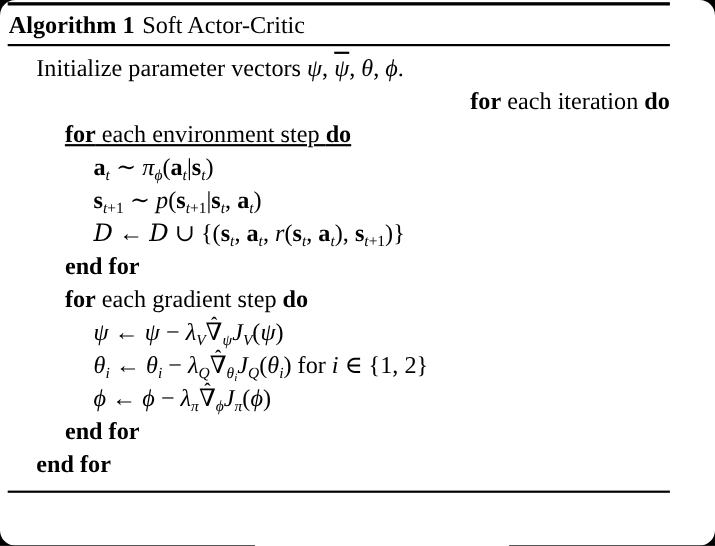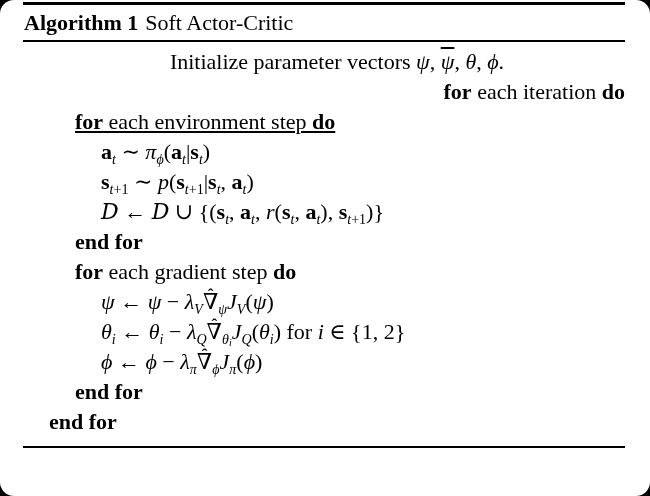--- a/index.html
+++ b/index.html
@@ -20,21 +20,20 @@
     background: #ffffff;
     border-radius: 14px;
     overflow: hidden;
     color: #000000;
   }
   .algo {
     position: absolute;
     left: 7px;
     top: 0;
     width: 602px;
-    margin-left: 16px;
   }
   .rule {
     background: #000000;
     width: 100%;
   }
   .rule-top    { height: 3px; margin-top: 2px; }
   .rule-mid    { height: 2px; }
   .rule-bottom { height: 2px; margin-top: 9px; }
   .algo-header {
     height: 35px;
@@ -73,21 +72,21 @@
 
 <div class="stage">
   <div class="card">
     <div class="algo">
       <div class="rule rule-top"></div>
       <div class="algo-header">
         <span class="kw">Algorithm 1</span><span class="title">Soft Actor-Critic</span>
       </div>
       <div class="rule rule-mid"></div>
       <div class="algo-body">
-          <div class="algo-line" style="padding-left: 26px; text-align: center;"><span class="tok">Initialize parameter vectors </span><span class="tok it">ψ</span><span class="tok">, </span><span class="tok it bar">ψ</span><span class="tok">, </span><span class="tok it">θ</span><span class="tok">, </span><span class="tok it">ϕ</span><span class="tok">.</span></div>
+          <div class="algo-line" style="padding-left: 26px;"><span class="tok">Initialize parameter vectors </span><span class="tok it">ψ</span><span class="tok">, </span><span class="tok it bar">ψ</span><span class="tok">, </span><span class="tok it">θ</span><span class="tok">, </span><span class="tok it">ϕ</span><span class="tok">.</span></div>
           <div class="algo-line" style="padding-left: 26px; text-align: right;"><span class="tok kw">for</span><span class="tok"> each iteration </span><span class="tok kw">do</span></div>
           <div class="algo-line" style="padding-left: 52px; text-decoration: underline;"><span class="tok kw">for</span><span class="tok"> each environment step </span><span class="tok kw">do</span></div>
           <div class="algo-line" style="padding-left: 78px;"><span class="tok bf">a</span><span class="tok sub it">t</span><span class="tok"> ∼ </span><span class="tok it">π</span><span class="tok sub it">ϕ</span><span class="tok">(</span><span class="tok bf">a</span><span class="tok sub it">t</span><span class="tok">|</span><span class="tok bf">s</span><span class="tok sub it">t</span><span class="tok">)</span></div>
           <div class="algo-line" style="padding-left: 78px;"><span class="tok bf">s</span><span class="tok sub it">t</span><span class="tok sub">+1</span><span class="tok"> ∼ </span><span class="tok it">p</span><span class="tok">(</span><span class="tok bf">s</span><span class="tok sub it">t</span><span class="tok sub">+1</span><span class="tok">|</span><span class="tok bf">s</span><span class="tok sub it">t</span><span class="tok">, </span><span class="tok bf">a</span><span class="tok sub it">t</span><span class="tok">)</span></div>
           <div class="algo-line" style="padding-left: 78px;"><span class="tok cal">D</span><span class="tok"> ← </span><span class="tok cal">D</span><span class="tok"> ∪ {(</span><span class="tok bf">s</span><span class="tok sub it">t</span><span class="tok">, </span><span class="tok bf">a</span><span class="tok sub it">t</span><span class="tok">, </span><span class="tok it">r</span><span class="tok">(</span><span class="tok bf">s</span><span class="tok sub it">t</span><span class="tok">, </span><span class="tok bf">a</span><span class="tok sub it">t</span><span class="tok">), </span><span class="tok bf">s</span><span class="tok sub it">t</span><span class="tok sub">+1</span><span class="tok">)}</span></div>
           <div class="algo-line" style="padding-left: 52px;"><span class="tok kw">end for</span></div>
           <div class="algo-line" style="padding-left: 52px;"><span class="tok kw">for</span><span class="tok"> each gradient step </span><span class="tok kw">do</span></div>
           <div class="algo-line" style="padding-left: 78px;"><span class="tok it">ψ</span><span class="tok"> ← </span><span class="tok it">ψ</span><span class="tok"> − </span><span class="tok it">λ</span><span class="tok sub it">V</span><span class="tok hat">∇<span class="hat-mark">ˆ</span></span><span class="tok sub it">ψ</span><span class="tok it">J</span><span class="tok sub it">V</span><span class="tok">(</span><span class="tok it">ψ</span><span class="tok">)</span></div>
           <div class="algo-line" style="padding-left: 78px;"><span class="tok it">θ</span><span class="tok sub it">i</span><span class="tok"> ← </span><span class="tok it">θ</span><span class="tok sub it">i</span><span class="tok"> − </span><span class="tok it">λ</span><span class="tok sub it">Q</span><span class="tok hat">∇<span class="hat-mark">ˆ</span></span><span class="tok sub it">θ</span><span class="tok sub2 it">i</span><span class="tok it">J</span><span class="tok sub it">Q</span><span class="tok">(</span><span class="tok it">θ</span><span class="tok sub it">i</span><span class="tok">) for </span><span class="tok it">i</span><span class="tok"> ∈ {1, 2}</span></div>
           <div class="algo-line" style="padding-left: 78px;"><span class="tok it">ϕ</span><span class="tok"> ← </span><span class="tok it">ϕ</span><span class="tok"> − </span><span class="tok it">λ</span><span class="tok sub it">π</span><span class="tok hat">∇<span class="hat-mark">ˆ</span></span><span class="tok sub it">ϕ</span><span class="tok it">J</span><span class="tok sub it">π</span><span class="tok">(</span><span class="tok it">ϕ</span><span class="tok">)</span></div>

